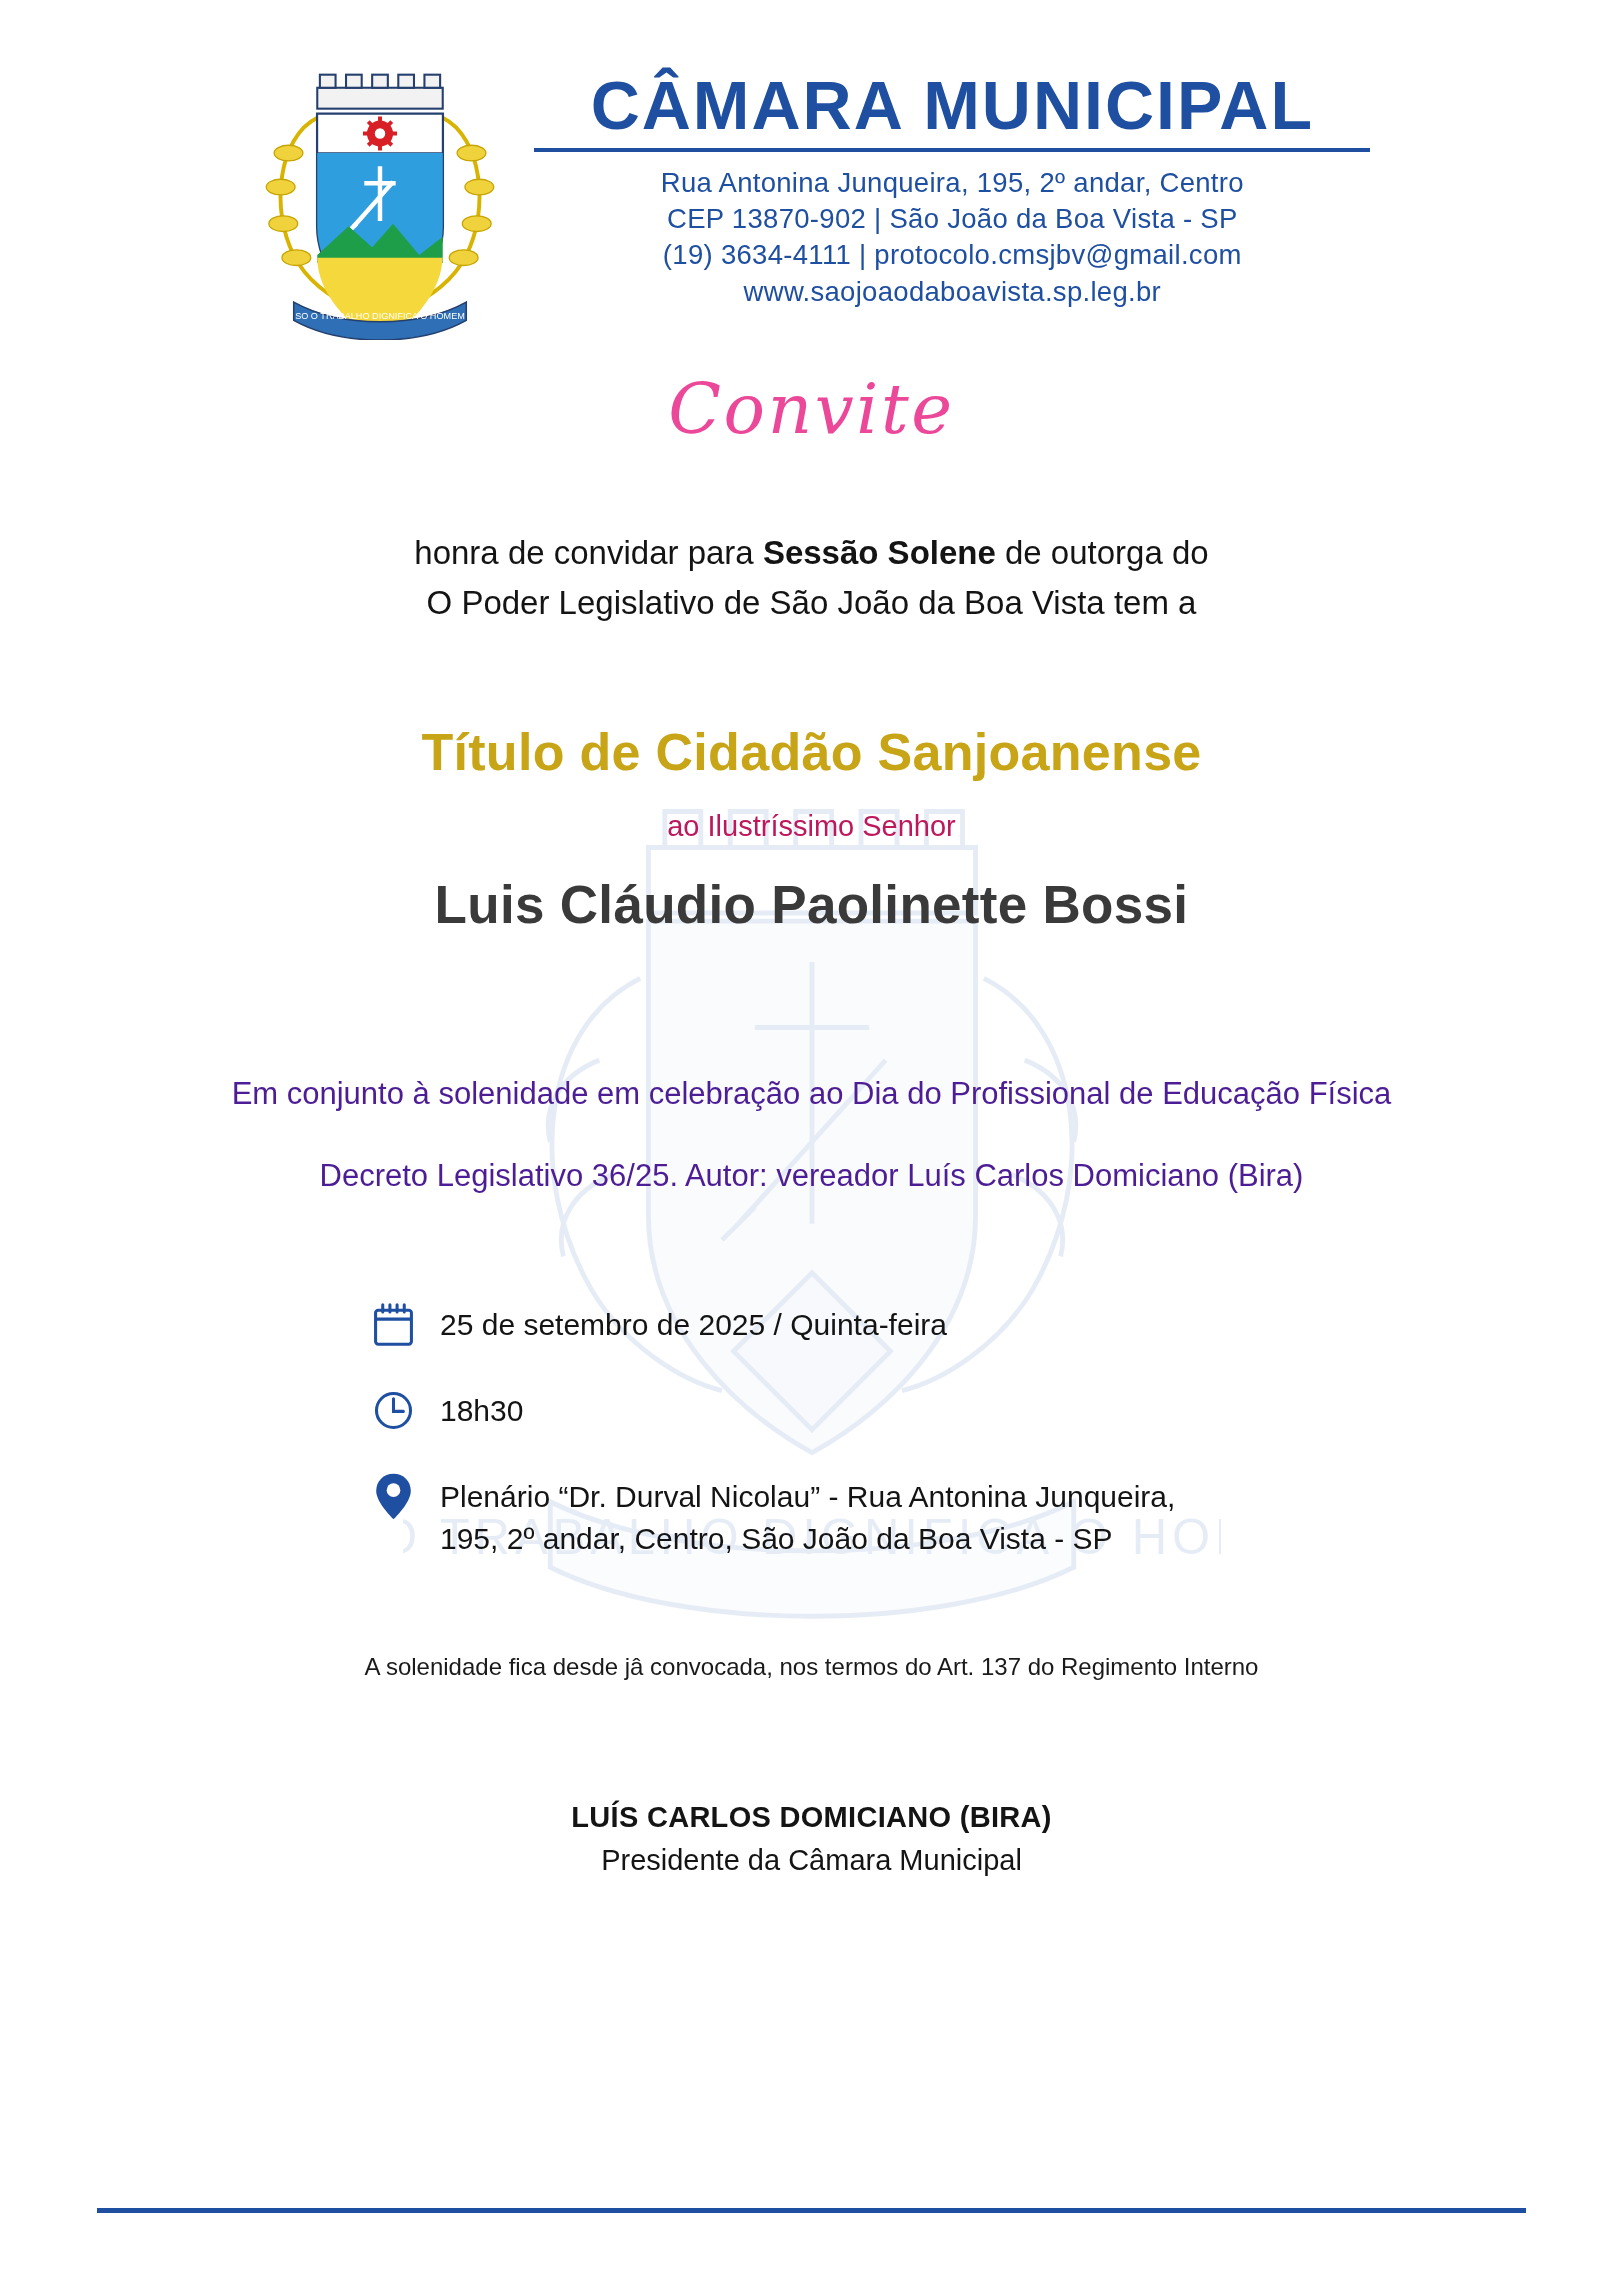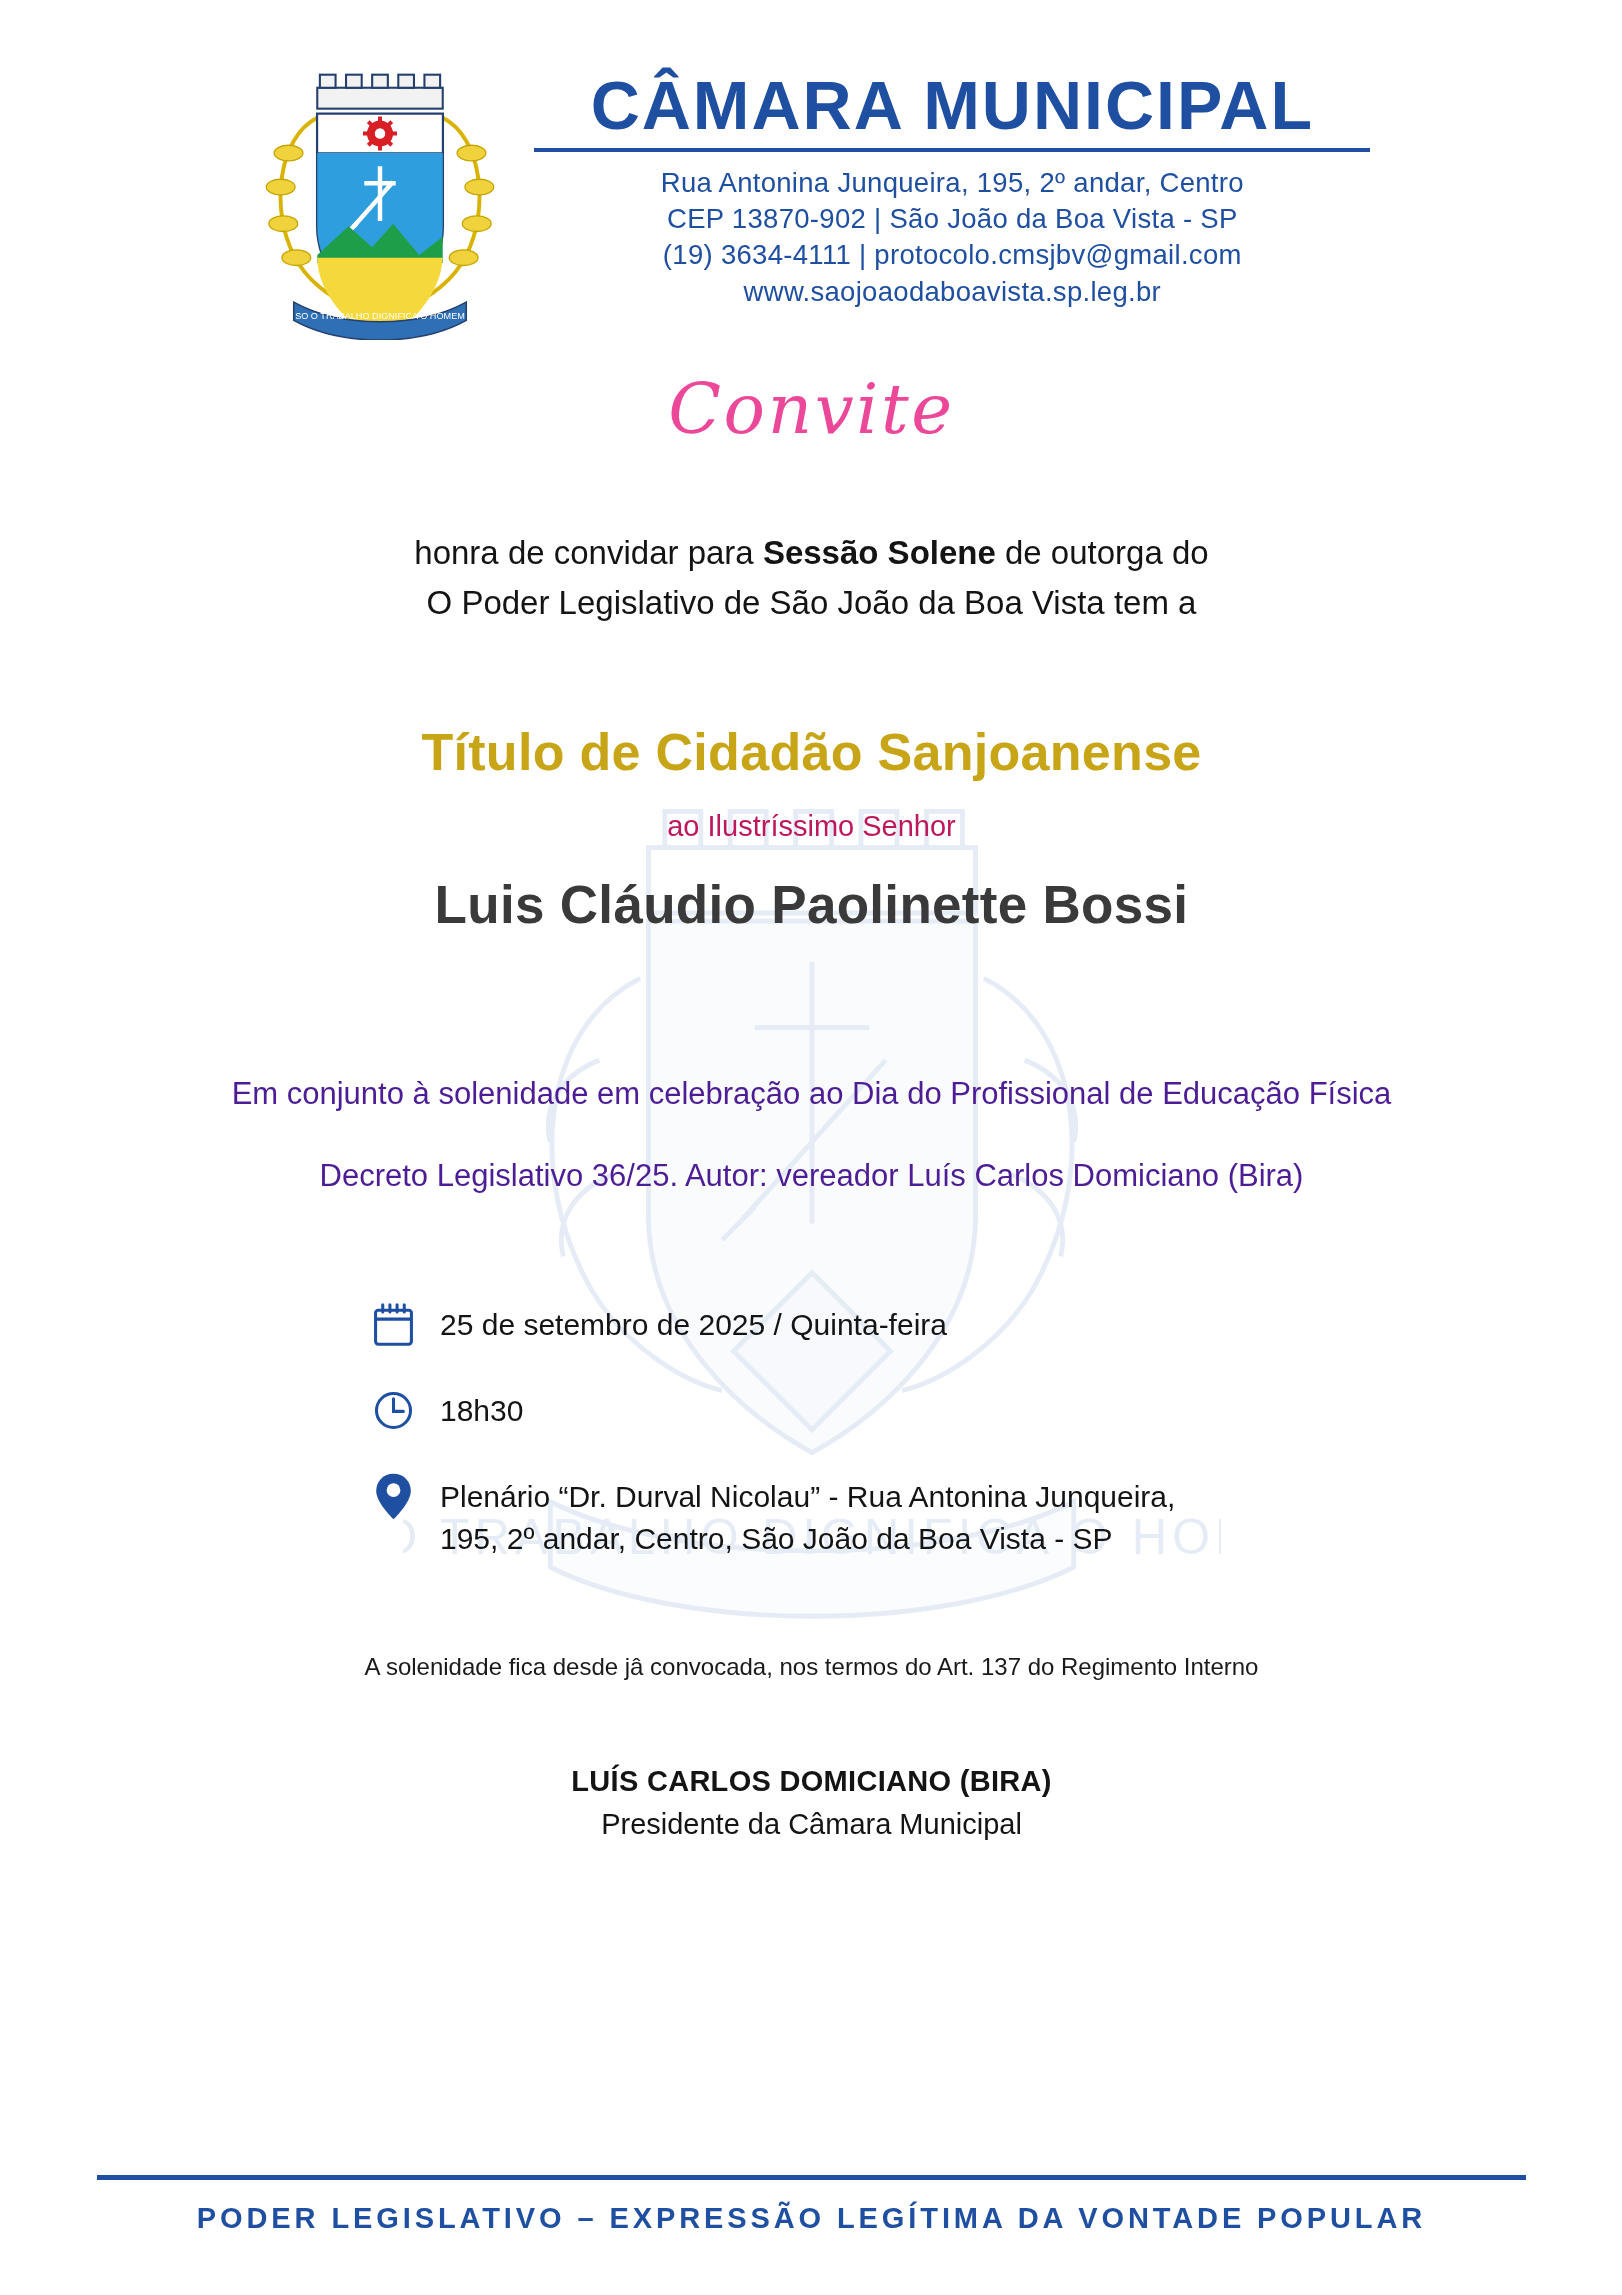--- a/index.html
+++ b/index.html
@@ -172,21 +172,21 @@
     margin-top: 92px;
     font-size: 24px;
     color: #1a1a1a;
   }
 
   
   .signature {
     position: relative;
     z-index: 2;
     text-align: center;
-    margin-top: 84px;
+    margin-top: 120px;
   }
   .sig-name {
     font-size: 29px;
     font-weight: bold;
     color: #141414;
     letter-spacing: 0.3px;
   }
   .sig-role {
     margin-top: 10.5px;
     font-size: 29px;
@@ -362,15 +362,14 @@
 
 <div class="convocation">A solenidade fica desde jâ convocada, nos termos do Art. 137 do Regimento Interno</div>
 
 <div class="signature">
   <div class="sig-name">LUÍS CARLOS DOMICIANO (BIRA)</div>
   <div class="sig-role">Presidente da Câmara Municipal</div>
 </div>
 
 <div class="footer">
   <div class="footer-rule"></div>
-  <div class="footer-text">PODER LEGISLATIVO – EXPRESSÃO LEGÍTIMA DA VONTADE POPULAR</div>
 </div>
 
 
 </body></html>

